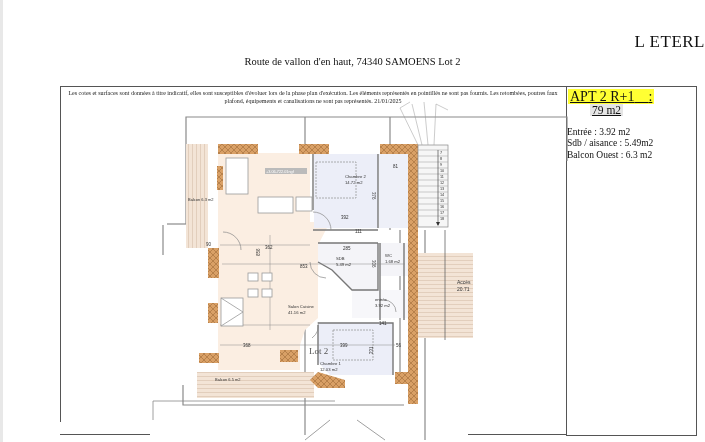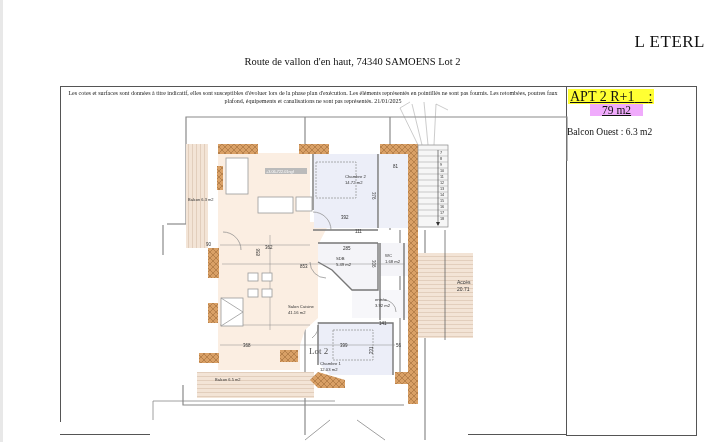--- a/index.html
+++ b/index.html
@@ -7,21 +7,21 @@
   .leftedge { position:absolute; left:0; top:0; width:3px; height:442px; background:#e8e8e8; }
   .title { position:absolute; left:0; width:705px; top:32px; text-align:right; font-size:17px; letter-spacing:0.5px; }
   .subtitle { position:absolute; left:0; width:705px; top:56px; text-align:center; font-size:10.5px; }
   .frame { position:absolute; left:60px; top:86px; width:505px; height:335px; border:1px solid #555; border-bottom:none; }
   .frame-bottom-l { position:absolute; left:60px; top:434px; width:90px; height:1px; background:#555; }
   .frame-bottom-r { position:absolute; left:468px; top:434px; width:98px; height:1px; background:#555; }
   .disclaimer { position:absolute; left:66px; top:89px; width:494px; text-align:center; font-size:6px; line-height:8px; color:#222; }
   .infobox { position:absolute; left:566px; top:86px; width:129px; height:348px; border:1px solid #555; border-left:1px solid #555; }
   .apt { position:absolute; left:568px; top:89px; font-size:14px; text-decoration:underline; }
   .apt .hl { background:#ffff33; padding:0 2px; }
-  .apt2 { position:absolute; left:590px; top:104px; font-size:11.5px; text-decoration:underline; background:#f0abfc; padding:0 12px; }
+  .apt2 { position:absolute; left:590px; top:104px; font-size:11.5px; text-decoration:underline; background:#e5e5e5; padding:0 2px; }
   .surfaces { position:absolute; left:567px; top:127px; width:124px; font-size:9.5px; line-height:11.4px; }
   .plan { position:absolute; left:0; top:0; }
   .lbl { font-family:"Liberation Sans", sans-serif; fill:#333; }
 </style>
 </head>
 <body>
 
 <div class="leftedge"></div>
 
 <div class="title">L ETERL</div>
@@ -31,20 +31,22 @@
 <div class="frame-bottom-l"></div>
 <div class="frame-bottom-r"></div>
 
 <div class="disclaimer">Les cotes et surfaces sont données à titre indicatif, elles sont susceptibles d'évoluer lors de la phase plan d'exécution. Les éléments représentés en pointillés ne sont pas fournis. Les retombées, poutres faux plafond, équipements et canalisations ne sont pas représentés. 21/01/2025</div>
 
 <div class="infobox"></div>
 <div class="apt"><span class="hl"><span>APT 2 R+1</span>&nbsp;&nbsp;&nbsp;&nbsp;<span>:</span></span></div>
 <div class="apt2">79 m2</div>
 
 <div class="surfaces">
+  <div>Entrée : 3.92  m2</div>
+  <div>Sdb / aisance : 5.49m2</div>
   <div>Balcon  Ouest : 6.3 m2</div>
 </div>
 
 <svg class="plan" width="705" height="442">
   <defs>
     <pattern id="hatch" width="6" height="6" patternUnits="userSpaceOnUse">
       <rect width="6" height="6" fill="#d9a066"></rect>
       <path d="M0 0 L6 6 M6 0 L0 6" stroke="#a8743f" stroke-width="0.7"></path>
     </pattern>
     <pattern id="planks-v" width="4" height="10" patternUnits="userSpaceOnUse">

